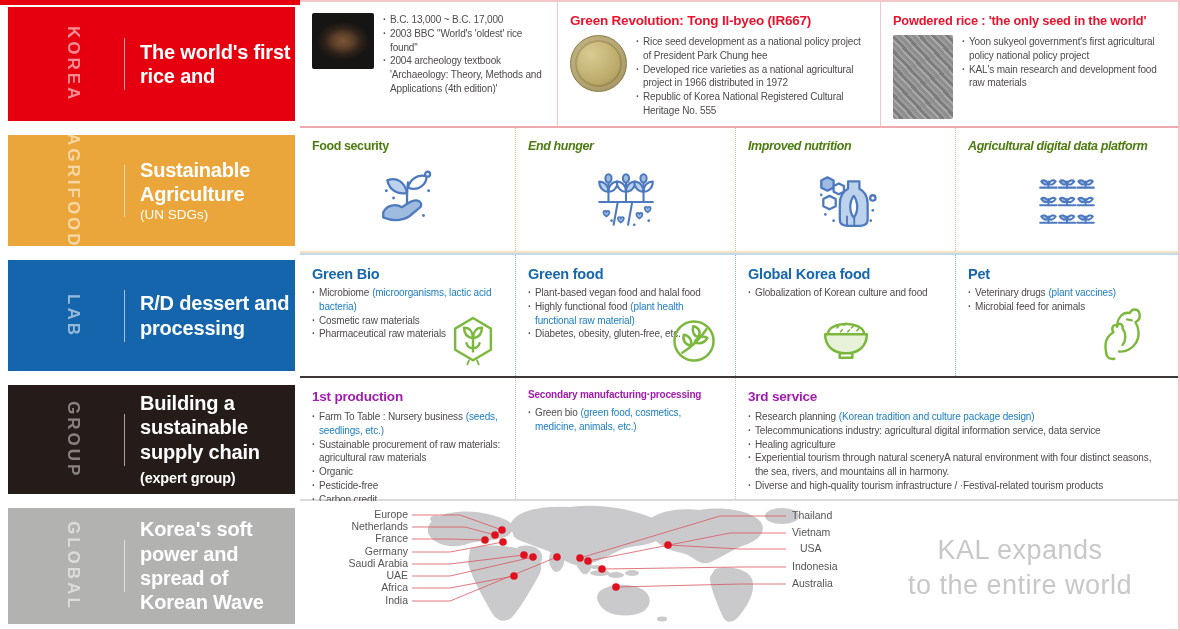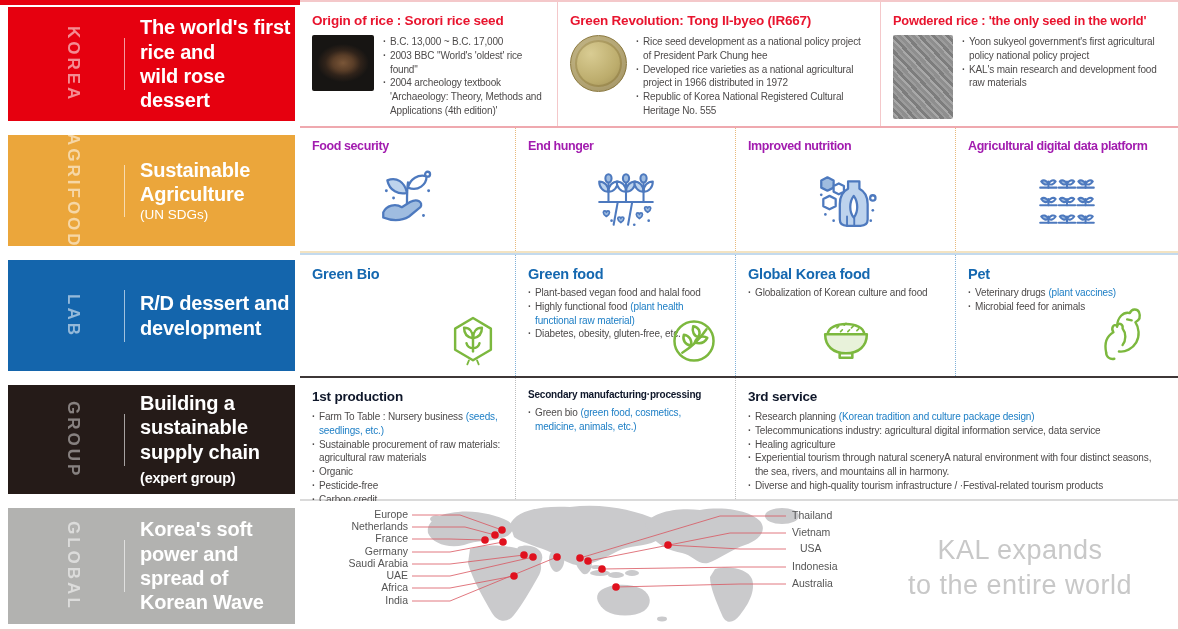--- a/index.html
+++ b/index.html
@@ -35,30 +35,30 @@
   .content { flex:1; display:flex; position:relative; background:#fff; }
   .c-korea { border-top:2px solid #F4C8CA; border-bottom:2px solid #EFA9AF; }
   .c-agrifood { border-bottom:2px solid #F3E3C2; }
   .c-lab { border-top:2px solid #C3DAEE; border-bottom:2px solid #3E3737; }
   .c-group { border-bottom:2px solid #DADADA; }
 
   .col { position:relative; padding:11px 12px 8px 12px; }
   .k0 { flex:0 0 257px; } .k1 { flex:0 0 323px; border-left:1px solid #F4C8CA; }
   .k2 { flex:1; border-left:1px solid #F4C8CA; }
   .a0,.l0 { flex:0 0 215px; } .a1,.a2,.l1,.l2 { flex:0 0 220px; } .a3,.l3 { flex:1; }
-  .a1,.a2,.a3 { border-left:1px dotted #E8B97C; }
+  .a1,.a2,.a3 { border-left:1px dotted #E8B97C;font-style:italic; }
   .l1,.l2,.l3 { border-left:1px dotted #7FB0D8; }
   .g0 { flex:0 0 215px; } .g1 { flex:0 0 220px; border-left:1px dotted #BDBDBD; }
   .g2 { flex:1; border-left:1px dotted #BDBDBD; }
 
   .t-red { color:#E8142E; font-size:13.5px; font-weight:bold; margin-bottom:7px; white-space:nowrap; letter-spacing:-0.2px; }
   .k2 .t-red { font-size:12.8px; }
-  .t-orange { color:#a21caf; font-size:12.5px; font-weight:bold; letter-spacing:-0.4px; white-space:nowrap; }
+  .t-orange { color:#4d7c0f; font-size:12.5px; font-weight:bold; letter-spacing:-0.4px; white-space:nowrap; }
   .t-blue { color:#1568B0; font-size:14.5px; font-weight:bold; margin-bottom:4px; letter-spacing:-0.2px; }
-  .t-dark { color:#0f172a; font-size:13.5px; font-weight:bold; margin-bottom:6px; white-space:nowrap; letter-spacing:-0.2px; }
+  .t-dark { color:#a21caf; font-size:13.5px; font-weight:bold; margin-bottom:6px; white-space:nowrap; letter-spacing:-0.2px; }
   .g1 .t-dark { font-size:10px; }
 
   .bullets { }
   .bu { position:relative; padding-left:7px; font-size:10px; line-height:1.38; color:#4E4B4B; letter-spacing:-0.15px; }
   .bu::before { content:"·"; position:absolute; left:0; top:0; font-weight:bold; }
   .ba:not(:empty) { color:#1C7EC5; margin-left:3px; }
 
   .krow { display:flex; gap:9px; }
   .krow .bullets { flex:1; }
   .img-seed { width:62px; height:56px; flex:0 0 62px; background:#171513; border-radius:2px;
@@ -86,27 +86,25 @@
 <div class="page">
   <div class="top-red-strip"></div>
 
   <div class="row row-korea">
     <div class="side">
       <div class="block blk-korea">
         <div class="vtag">KOREA</div>
         <div class="vsep"></div>
         <div class="headline">
           <div>The world's first rice and</div>
-          <div>wild rose dessert</div>
         </div>
       </div>
     </div>
     <div class="content c-korea">
       <div class="col k0">
-        <div class="t-red">Origin of rice : Sorori rice seed</div>
         <div class="krow">
           <div class="img-seed"></div>
           <div class="bullets">
 
           <div class="bu"><span class="bt">B.C. 13,000 ~ B.C. 17,000</span><span class="ba"></span></div>
               <div class="bu"><span class="bt">2003 BBC "World's 'oldest' rice found"</span><span class="ba"></span></div>
               <div class="bu"><span class="bt">2004 archeology textbook 'Archaeology: Theory, Methods and Applications (4th edition)'</span><span class="ba"></span></div>
             </div>
         </div>
       </div>
@@ -247,27 +245,33 @@
     </div>
   </div>
 
   <div class="row row-lab">
     <div class="side">
       <div class="block blk-lab">
         <div class="vtag">LAB</div>
         <div class="vsep"></div>
         <div class="headline">
           <div>R/D dessert and</div>
-          <div>development</div>
+          <div>processing</div>
         </div>
       </div>
     </div>
     <div class="content c-lab">
       <div class="col l0">
         <div class="t-blue">Green Bio</div>
+        <div class="bullets">
+
+        <div class="bu"><span class="bt">Microbiome</span><span class="ba">(microorganisms, lactic acid bacteria)</span></div>
+            <div class="bu"><span class="bt">Cosmetic raw materials</span><span class="ba"></span></div>
+            <div class="bu"><span class="bt">Pharmaceutical raw materials</span><span class="ba"></span></div>
+          </div>
         <div class="lab-icon-br">
           <svg width="52" height="52" viewBox="0 0 64 64" fill="none" stroke="#7CB83E" stroke-width="3" stroke-linecap="round" stroke-linejoin="round">
             <polygon points="32,5 54,18 54,44 32,57 10,44 10,18"></polygon>
             <path d="M32 46 V24"></path>
             <path d="M32 30 C25 29 21 24 21 17 C28 17 32 22 32 30 Z"></path>
             <path d="M32 30 C39 29 43 24 43 17 C36 17 32 22 32 30 Z"></path>
             <path d="M32 42 C28 42 25 40 24 36"></path>
             <path d="M32 42 C36 42 39 40 40 36"></path>
             <path d="M27 57 L25 62 M37 57 L39 62" stroke-width="2.2"></path>
           </svg>

